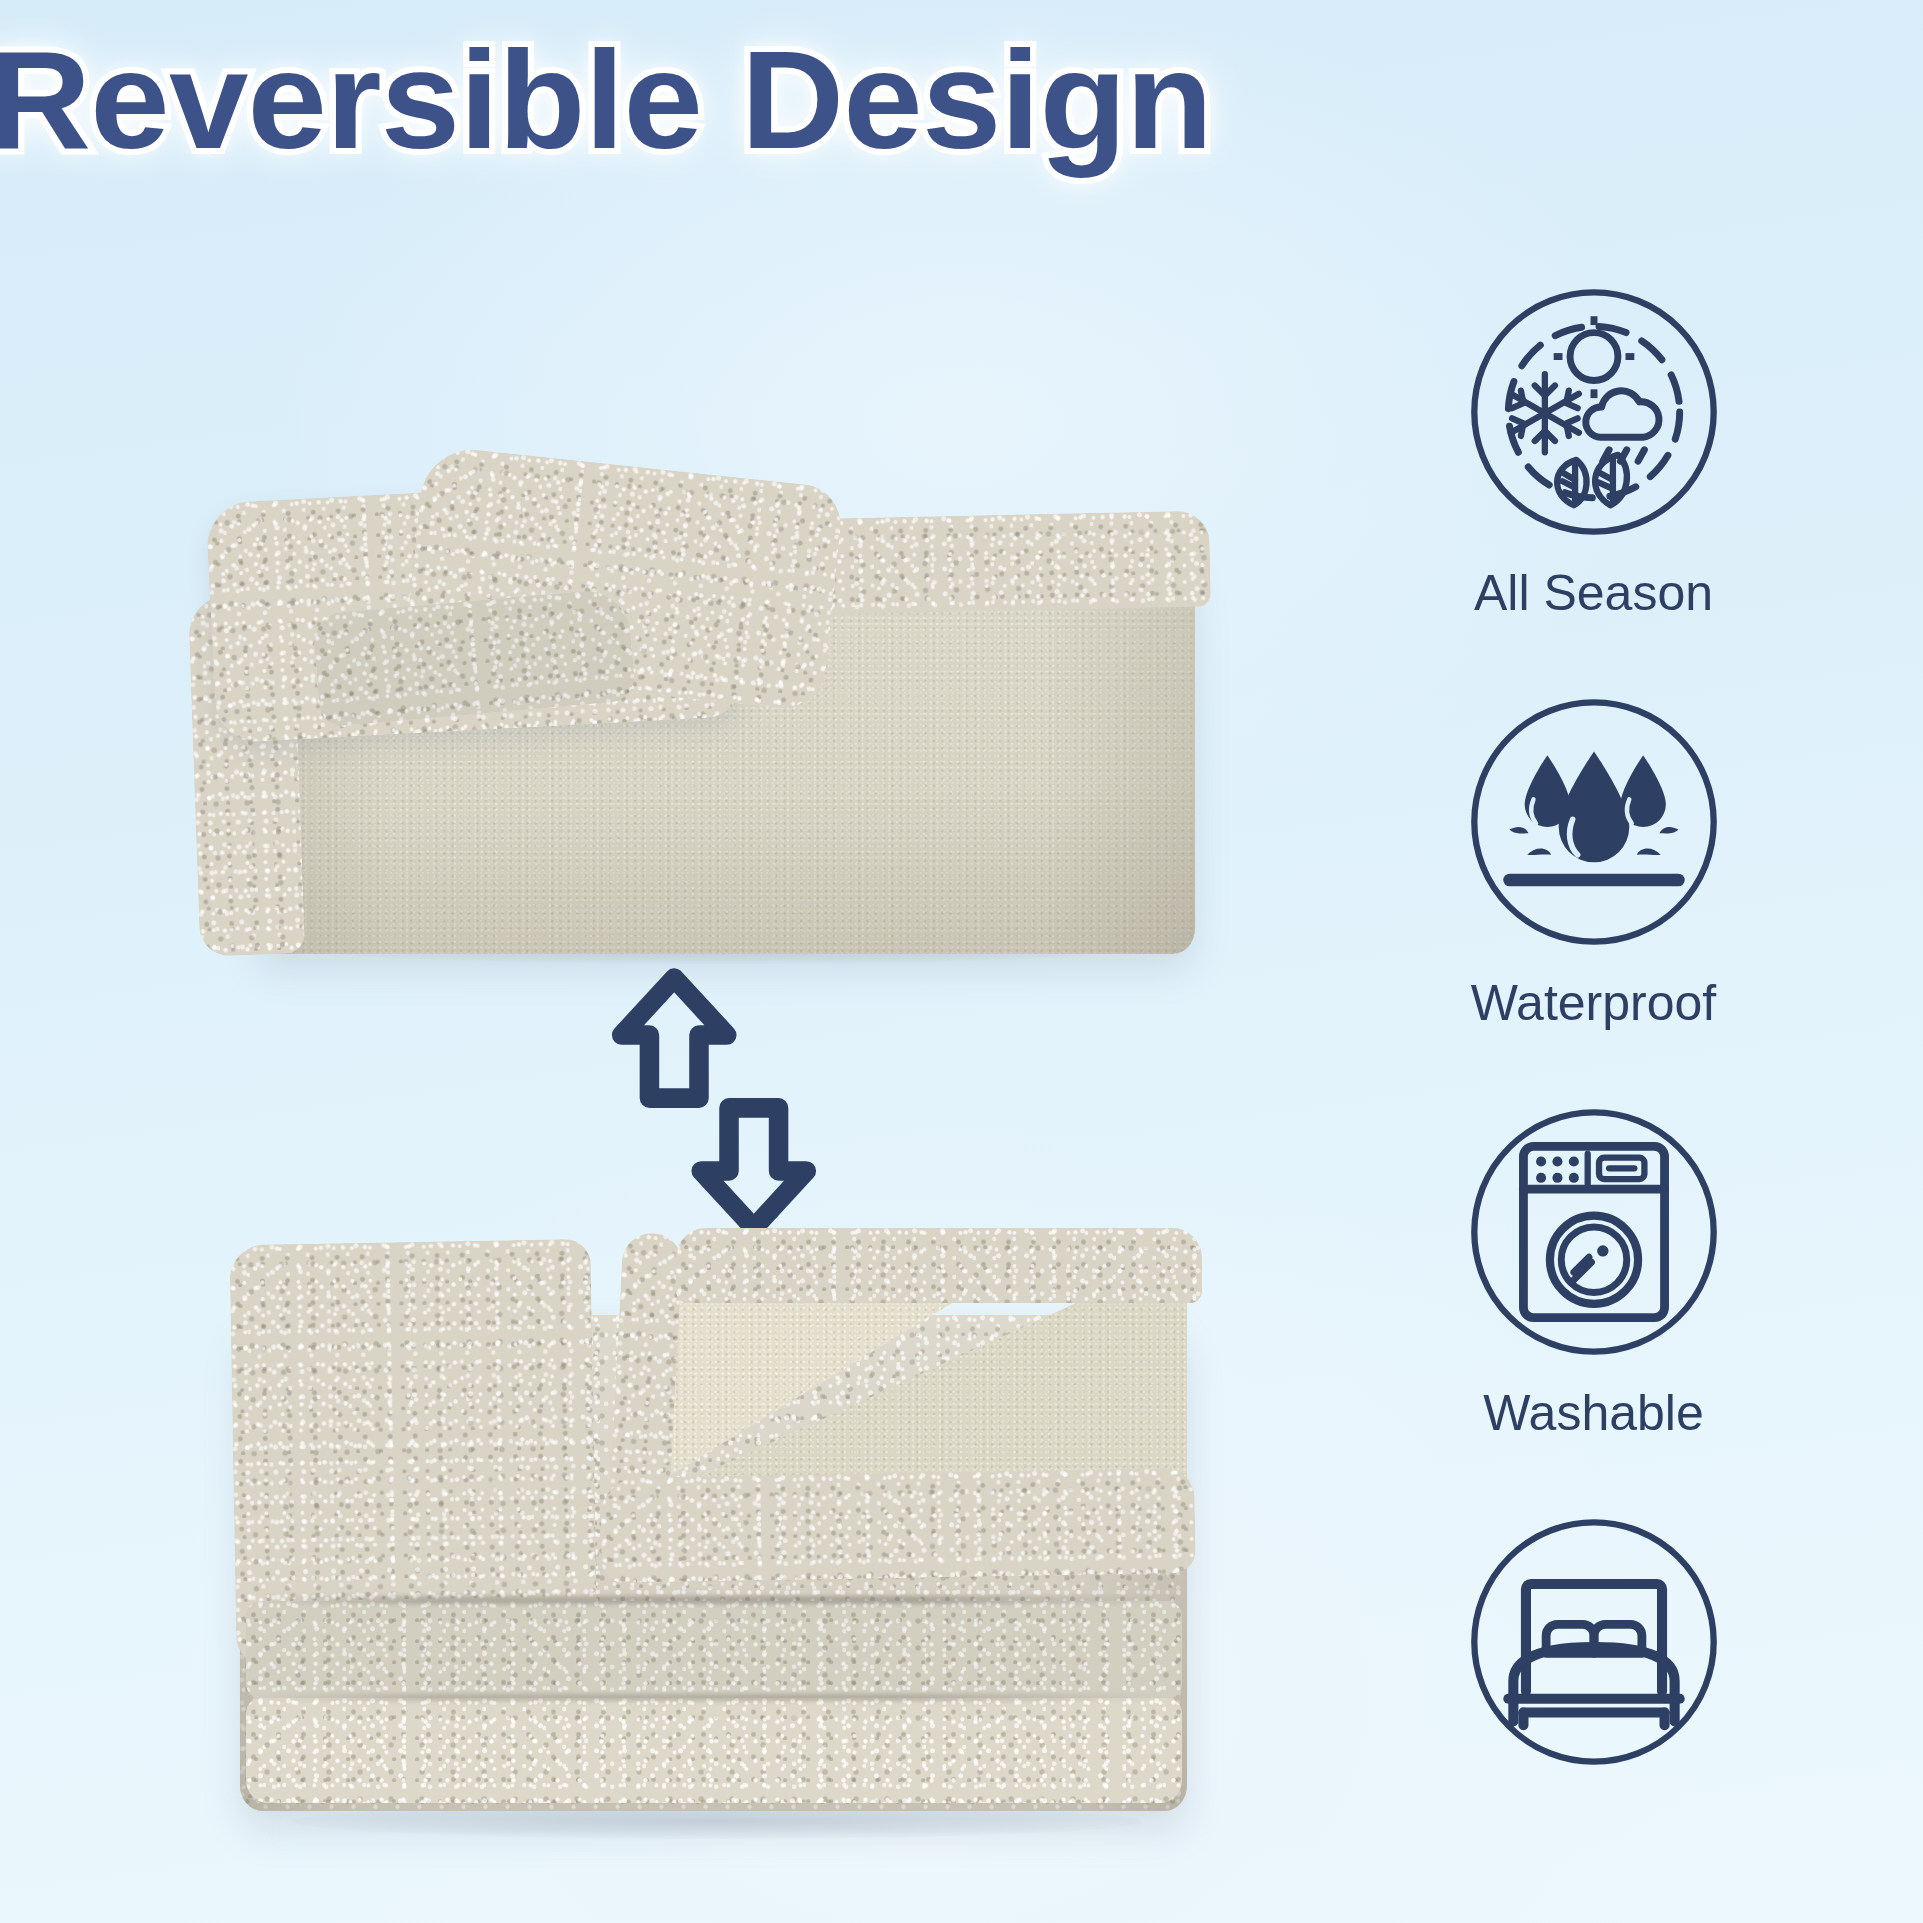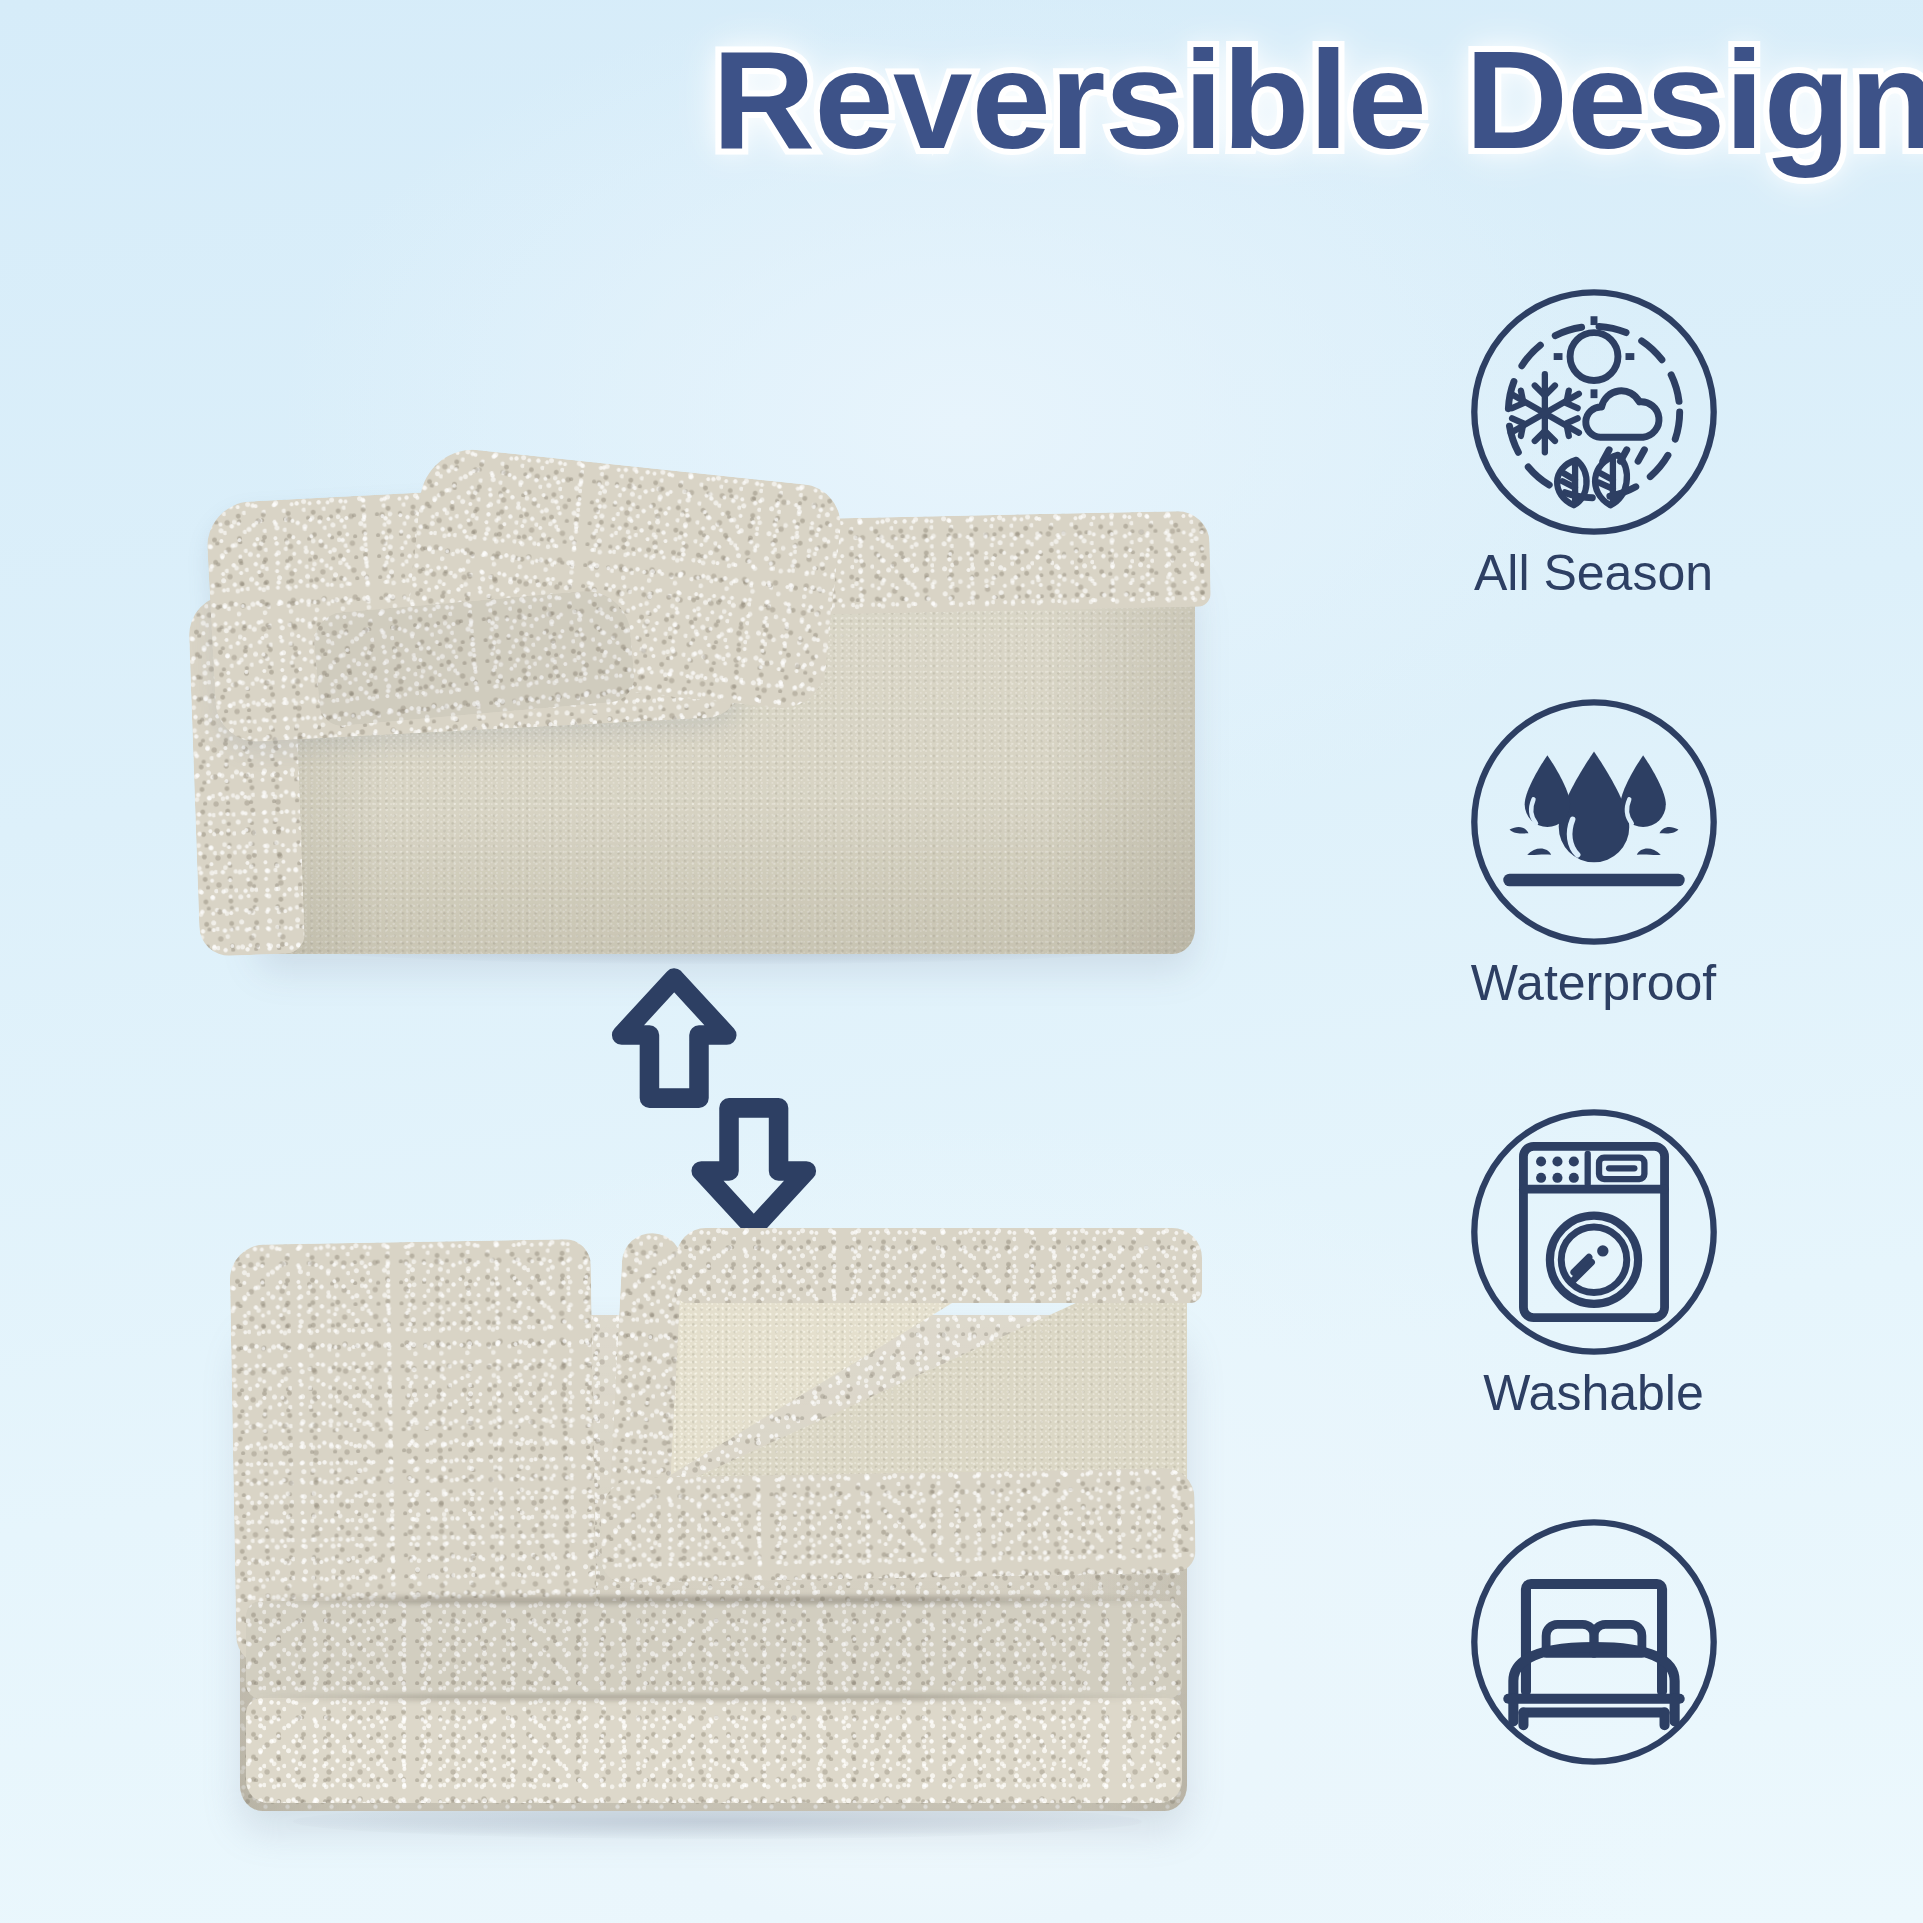--- a/index.html
+++ b/index.html
@@ -11,21 +11,21 @@
   #stage{
     position:relative;width:1924px;height:1924px;
     background:
       radial-gradient(ellipse 1127px 827px at 48% 88%, #f2fafd 0%, #eaf6fc 30%, rgba(234,246,252,0) 70%),
       radial-gradient(ellipse 1052px 676px at 50% 22%, #e7f4fc 0%, rgba(231,244,252,0) 65%),
       linear-gradient(172deg, #d6ecf9 0%, #ddf0fa 38%, #e6f5fc 70%, #ecf8fd 100%);
   }
 
   
   .title-wrap{
-    position:absolute;left:0;top:27px;width:1924px;text-align:right;
+    position:absolute;left:0;top:27px;width:1924px;text-align:left;
     pointer-events:none;
   }
   .title{
     display:inline-block;
     font-size:140px;line-height:1.04;
     font-weight:bold;
     letter-spacing:-0.8px;
     color:#3d5288;
     -webkit-text-stroke:12px #ffffff;
     paint-order:stroke fill;
@@ -181,21 +181,21 @@
   #reversible-arrows{position:absolute;left:605px;top:966px;width:218px;height:274px;}
 
   
   #features{position:absolute;left:1383px;top:286px;width:421px;}
   .feature{
     position:relative;width:421px;height:410px;
     display:flex;flex-direction:column;align-items:center;
   }
   .feature .circle{width:252px;height:252px;display:block;}
   .feature .flabel{
-    margin-top:8px;
+    margin-top:28px;
     font-size:50px;line-height:1.1;font-weight:normal;
     color:#2d3f63;white-space:nowrap;text-align:center;
   }
   #feature-4 .flabel{font-size:48px;}
 </style>
 </head>
 <body>
 
 <div id="stage">
 

